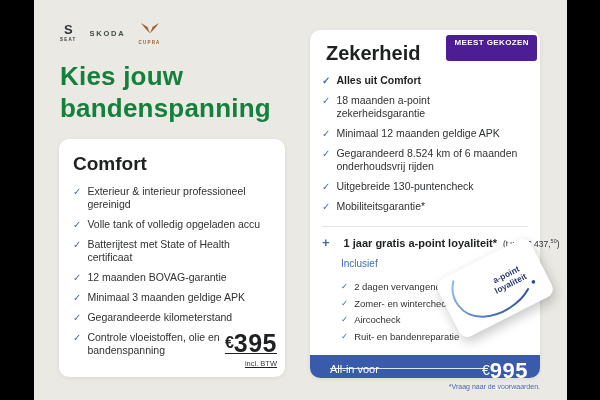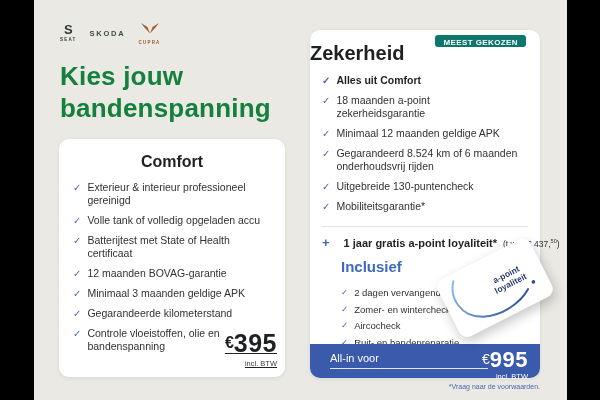--- a/index.html
+++ b/index.html
@@ -16,56 +16,56 @@
   .skoda-word { font-size:7.5px; font-weight:700; letter-spacing:1.8px; color:#3E4A45; }
 
   
   .page-title { position:absolute; left:26px; top:60px; font-size:26px; line-height:32px; font-weight:600; color:#15803d; letter-spacing:0.2px; }
 
   
   .card { position:absolute; background:#fff; border-radius:10px; box-shadow:0 1px 4px rgba(0,0,0,0.08); }
   .comfort-card { left:25px; top:139px; width:226px; height:238px; }
   .zekerheid-card { left:276px; top:30px; width:230px; height:348px; }
   .card-title { font-size:20px; font-weight:700; color:#1E2021; }
-  .comfort-card .card-title { margin:14px 0 0 0; font-size:16px;text-align:center; }
-  .zekerheid-card .card-title { margin:12px 0 0 0; }
-
-  .badge { position:absolute; top:5px; right:14px; background:#0f766e; color:#fff; font-size:8px; font-weight:700; letter-spacing:0.4px; padding:3px 8px 0; border-radius:3px; }
+  .comfort-card .card-title { margin:14px 0 0 14px; font-size:19px; }
+  .zekerheid-card .card-title { margin:12px 0 0 16px; }
+
+  .badge { position:absolute; top:5px; right:3px; background:#4c1d95; color:#fff; font-size:8px; font-weight:700; letter-spacing:0.4px; padding:3px 8px 14px; border-radius:3px; }
 
   .list { display:flex; flex-direction:column; gap:7px; margin:10px 14px 0; }
   .zekerheid-card .list { margin:9px 12px 0; }
   .row { display:flex; gap:6px; font-size:10.5px; line-height:13px; color:#2F3133; }
   .row.bold { font-weight:700; color:#1E2021; }
   .chk { color:#4668B0; font-size:10px; line-height:13px; flex:0 0 auto; }
   .row-text { max-width:184px; }
 
   .price { position:absolute; right:8px; bottom:9px; text-align:right; color:#1E2021;text-decoration:underline; }
   .price .cur { font-size:16px; font-weight:600; vertical-align:4px; }
   .price .amt { font-size:25px; font-weight:700; letter-spacing:0.5px; }
   .price .note { font-size:7.5px; color:#3A3D3F; margin-top:1px; }
 
   .divider { margin:13px 12px 0; border-top:1px solid #E4E4E1; }
 
   .loyalty-line { margin:10px 12px 0; display:flex; align-items:baseline; gap:6px; }
   .plus { color:#4668B0; font-size:13px; font-weight:700; line-height:11px; }
   .loyalty-title { font-size:11px; font-weight:700; color:#1E2021; white-space:nowrap;margin-left:8px; }
   .loyalty-note { font-size:8.5px; color:#2F3133; white-space:nowrap; }
   .loyalty-note sup { font-size:5.5px; }
-  .inclusief { margin:9px 0 12px 31px; color:#3E69BE; font-size:15px; font-weight:700; }
+  .inclusief { margin:9px 0 12px 31px; color:#3E69BE; font-size:10px; font-weight:400; }
   .sub-list { margin:5px 0 0 31px; display:flex; flex-direction:column; gap:5.5px; }
   .sub-list .row { font-size:9.5px; line-height:11px; }
   .sub-list .chk { font-size:8.5px; line-height:11px; }
 
   
   .loyalty-graphic { position:absolute; left:133px; top:226px; width:104px; height:64px; background:#fff; border-radius:9px; transform:rotate(-27deg); box-shadow:0 5px 12px rgba(0,0,0,0.22); z-index:3; }
   .loyalty-graphic svg { position:absolute; left:0; top:0; }
   .lg-text { position:absolute; left:42px; top:21px; width:52px; text-align:center; font-size:8.5px; line-height:9.5px; font-weight:700; color:#2A3A72; }
 
   
-  .z-footer { position:absolute; left:0; right:0; bottom:0; height:34px; background:#3A5BAC; border-radius:0 0 10px 10px;text-decoration:underline; }
+  .z-footer { position:absolute; left:0; right:0; bottom:0; height:23px; background:#3A5BAC; border-radius:0 0 10px 10px;text-decoration:underline; }
   .f-label { position:absolute; left:20px; top:8px; font-size:11px; color:#fff; }
   .f-underline { position:absolute; left:20px; right:52px; bottom:9px; border-top:1px solid rgba(255,255,255,0.85); }
   .f-price { position:absolute; right:12px; top:3px; text-align:right; color:#fff; }
   .f-price .cur { font-size:14px; font-weight:500; vertical-align:3px; }
   .f-price .amt { font-size:22px; font-weight:700; letter-spacing:0.5px; }
   .f-price .note { font-size:7.5px; margin-top:-1px; }
 
   .disclaimer { position:absolute; left:276px; top:383px; width:230px; text-align:right; font-size:7px; color:#4A66B0; }
 </style>
 </head>

